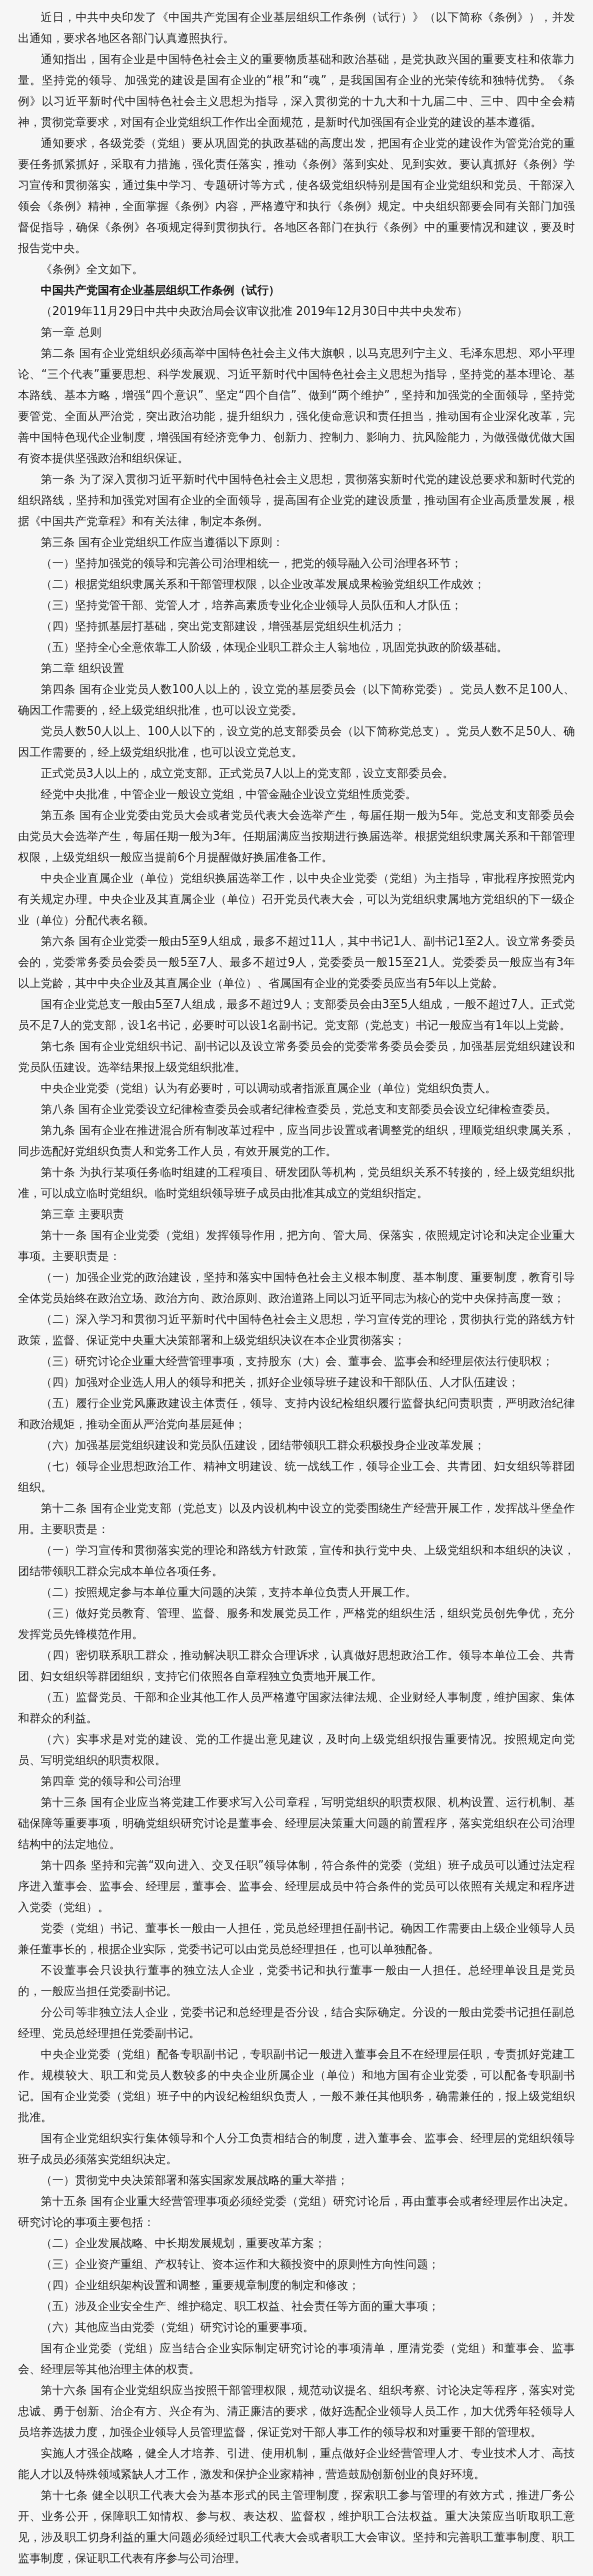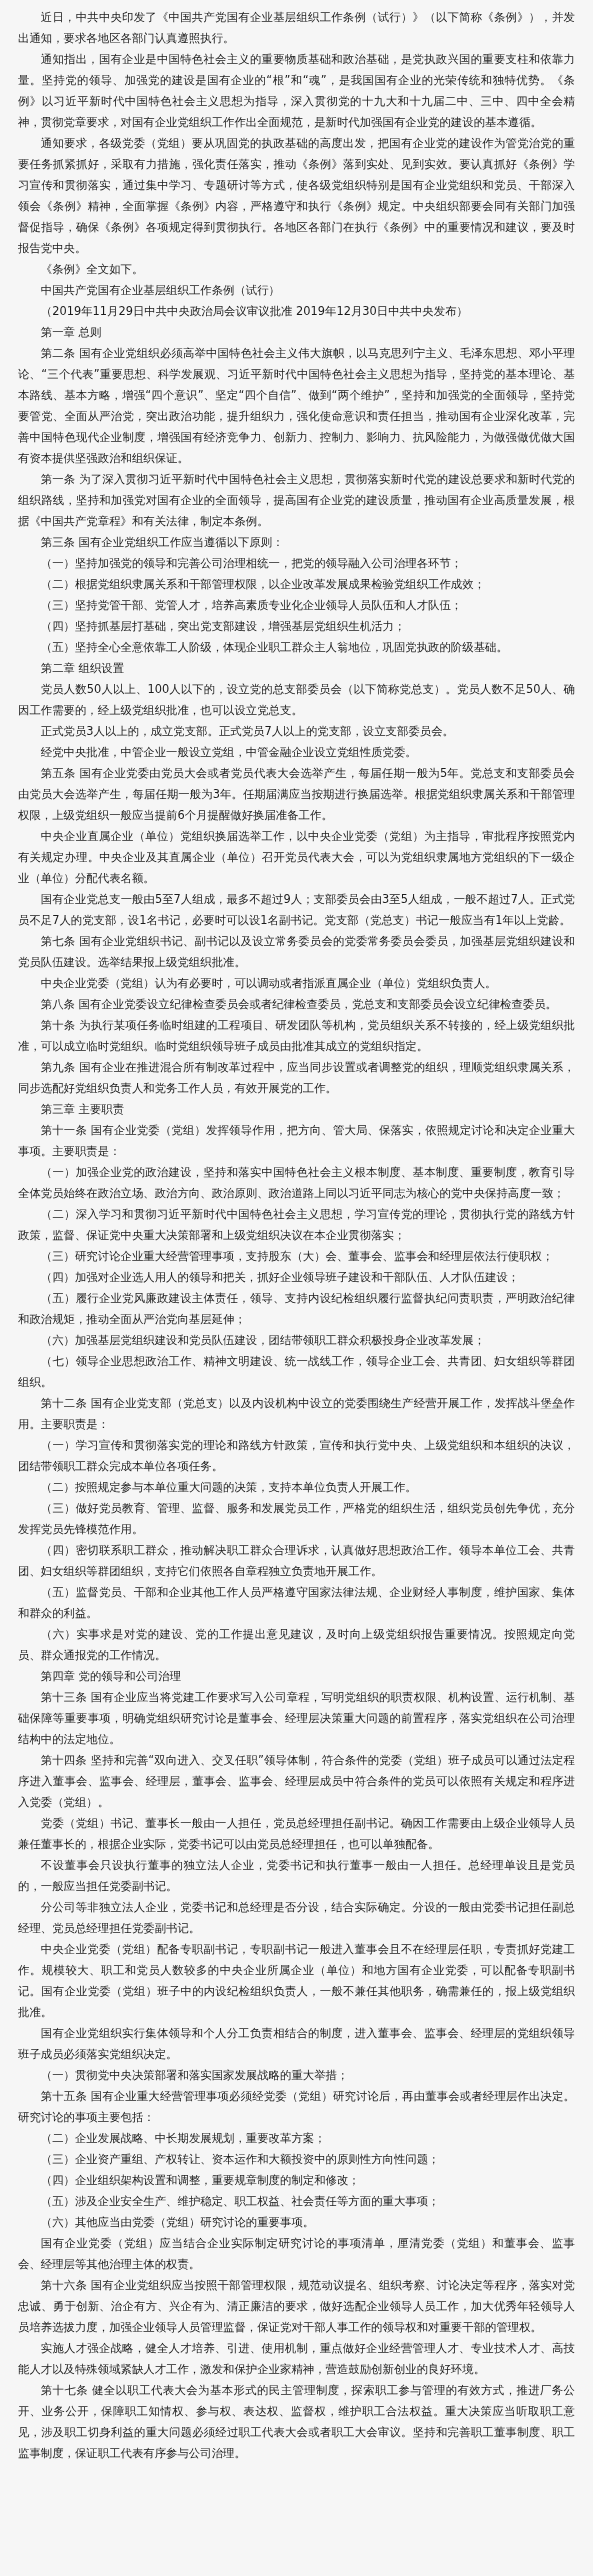--- a/index.html
+++ b/index.html
@@ -16,21 +16,21 @@
     font-size: 11.4px;
     line-height: 21px;
     color: #1b1b1b;
     text-align: justify;
   }
   .para {
     margin: 0;
     text-indent: 2em;
     word-break: break-all;
   }
-  .para.bold { font-weight: 400; }
+  .para.bold { font-weight: 700; }
 </style>
 </head>
 <body style="background: rgb(246, 246, 246);">
 
 <div class="doc" id="doc" style="color: rgb(27, 27, 27);">
     <p class="para">近日，中共中央印发了《中国共产党国有企业基层组织工作条例（试行）》（以下简称《条例》），并发出通知，要求各地区各部门认真遵照执行。</p>
     <p class="para">通知指出，国有企业是中国特色社会主义的重要物质基础和政治基础，是党执政兴国的重要支柱和依靠力量。坚持党的领导、加强党的建设是国有企业的“根”和“魂”，是我国国有企业的光荣传统和独特优势。《条例》以习近平新时代中国特色社会主义思想为指导，深入贯彻党的十九大和十九届二中、三中、四中全会精神，贯彻党章要求，对国有企业党组织工作作出全面规范，是新时代加强国有企业党的建设的基本遵循。</p>
     <p class="para">通知要求，各级党委（党组）要从巩固党的执政基础的高度出发，把国有企业党的建设作为管党治党的重要任务抓紧抓好，采取有力措施，强化责任落实，推动《条例》落到实处、见到实效。要认真抓好《条例》学习宣传和贯彻落实，通过集中学习、专题研讨等方式，使各级党组织特别是国有企业党组织和党员、干部深入领会《条例》精神，全面掌握《条例》内容，严格遵守和执行《条例》规定。中央组织部要会同有关部门加强督促指导，确保《条例》各项规定得到贯彻执行。各地区各部门在执行《条例》中的重要情况和建议，要及时报告党中央。</p>
     <p class="para">《条例》全文如下。</p>
     <p class="para bold">中国共产党国有企业基层组织工作条例（试行）</p>
@@ -38,47 +38,49 @@
     <p class="para">第一章 总则</p>
     <p class="para">第二条 国有企业党组织必须高举中国特色社会主义伟大旗帜，以马克思列宁主义、毛泽东思想、邓小平理论、“三个代表”重要思想、科学发展观、习近平新时代中国特色社会主义思想为指导，坚持党的基本理论、基本路线、基本方略，增强“四个意识”、坚定“四个自信”、做到“两个维护”，坚持和加强党的全面领导，坚持党要管党、全面从严治党，突出政治功能，提升组织力，强化使命意识和责任担当，推动国有企业深化改革，完善中国特色现代企业制度，增强国有经济竞争力、创新力、控制力、影响力、抗风险能力，为做强做优做大国有资本提供坚强政治和组织保证。</p>
     <p class="para">第一条 为了深入贯彻习近平新时代中国特色社会主义思想，贯彻落实新时代党的建设总要求和新时代党的组织路线，坚持和加强党对国有企业的全面领导，提高国有企业党的建设质量，推动国有企业高质量发展，根据《中国共产党章程》和有关法律，制定本条例。</p>
     <p class="para">第三条 国有企业党组织工作应当遵循以下原则：</p>
     <p class="para">（一）坚持加强党的领导和完善公司治理相统一，把党的领导融入公司治理各环节；</p>
     <p class="para">（二）根据党组织隶属关系和干部管理权限，以企业改革发展成果检验党组织工作成效；</p>
     <p class="para">（三）坚持党管干部、党管人才，培养高素质专业化企业领导人员队伍和人才队伍；</p>
     <p class="para">（四）坚持抓基层打基础，突出党支部建设，增强基层党组织生机活力；</p>
     <p class="para">（五）坚持全心全意依靠工人阶级，体现企业职工群众主人翁地位，巩固党执政的阶级基础。</p>
     <p class="para">第二章 组织设置</p>
+    <p class="para">第四条 国有企业党员人数100人以上的，设立党的基层委员会（以下简称党委）。党员人数不足100人、确因工作需要的，经上级党组织批准，也可以设立党委。</p>
     <p class="para">党员人数50人以上、100人以下的，设立党的总支部委员会（以下简称党总支）。党员人数不足50人、确因工作需要的，经上级党组织批准，也可以设立党总支。</p>
     <p class="para">正式党员3人以上的，成立党支部。正式党员7人以上的党支部，设立支部委员会。</p>
     <p class="para">经党中央批准，中管企业一般设立党组，中管金融企业设立党组性质党委。</p>
     <p class="para">第五条 国有企业党委由党员大会或者党员代表大会选举产生，每届任期一般为5年。党总支和支部委员会由党员大会选举产生，每届任期一般为3年。任期届满应当按期进行换届选举。根据党组织隶属关系和干部管理权限，上级党组织一般应当提前6个月提醒做好换届准备工作。</p>
     <p class="para">中央企业直属企业（单位）党组织换届选举工作，以中央企业党委（党组）为主指导，审批程序按照党内有关规定办理。中央企业及其直属企业（单位）召开党员代表大会，可以为党组织隶属地方党组织的下一级企业（单位）分配代表名额。</p>
+    <p class="para">第六条 国有企业党委一般由5至9人组成，最多不超过11人，其中书记1人、副书记1至2人。设立常务委员会的，党委常务委员会委员一般5至7人、最多不超过9人，党委委员一般15至21人。党委委员一般应当有3年以上党龄，其中中央企业及其直属企业（单位）、省属国有企业的党委委员应当有5年以上党龄。</p>
     <p class="para">国有企业党总支一般由5至7人组成，最多不超过9人；支部委员会由3至5人组成，一般不超过7人。正式党员不足7人的党支部，设1名书记，必要时可以设1名副书记。党支部（党总支）书记一般应当有1年以上党龄。</p>
     <p class="para">第七条 国有企业党组织书记、副书记以及设立常务委员会的党委常务委员会委员，加强基层党组织建设和党员队伍建设。选举结果报上级党组织批准。</p>
     <p class="para">中央企业党委（党组）认为有必要时，可以调动或者指派直属企业（单位）党组织负责人。</p>
     <p class="para">第八条 国有企业党委设立纪律检查委员会或者纪律检查委员，党总支和支部委员会设立纪律检查委员。</p>
+    <p class="para">第九条 国有企业在推进混合所有制改革过程中，应当同步设置或者调整党的组织，理顺党组织隶属关系，同步选配好党组织负责人和党务工作人员，有效开展党的工作。</p>
     <p class="para">第十条 为执行某项任务临时组建的工程项目、研发团队等机构，党员组织关系不转接的，经上级党组织批准，可以成立临时党组织。临时党组织领导班子成员由批准其成立的党组织指定。</p>
-    <p class="para">第九条 国有企业在推进混合所有制改革过程中，应当同步设置或者调整党的组织，理顺党组织隶属关系，同步选配好党组织负责人和党务工作人员，有效开展党的工作。</p>
     <p class="para">第三章 主要职责</p>
     <p class="para">第十一条 国有企业党委（党组）发挥领导作用，把方向、管大局、保落实，依照规定讨论和决定企业重大事项。主要职责是：</p>
     <p class="para">（一）加强企业党的政治建设，坚持和落实中国特色社会主义根本制度、基本制度、重要制度，教育引导全体党员始终在政治立场、政治方向、政治原则、政治道路上同以习近平同志为核心的党中央保持高度一致；</p>
     <p class="para">（二）深入学习和贯彻习近平新时代中国特色社会主义思想，学习宣传党的理论，贯彻执行党的路线方针政策，监督、保证党中央重大决策部署和上级党组织决议在本企业贯彻落实；</p>
     <p class="para">（三）研究讨论企业重大经营管理事项，支持股东（大）会、董事会、监事会和经理层依法行使职权；</p>
     <p class="para">（四）加强对企业选人用人的领导和把关，抓好企业领导班子建设和干部队伍、人才队伍建设；</p>
     <p class="para">（五）履行企业党风廉政建设主体责任，领导、支持内设纪检组织履行监督执纪问责职责，严明政治纪律和政治规矩，推动全面从严治党向基层延伸；</p>
     <p class="para">（六）加强基层党组织建设和党员队伍建设，团结带领职工群众积极投身企业改革发展；</p>
     <p class="para">（七）领导企业思想政治工作、精神文明建设、统一战线工作，领导企业工会、共青团、妇女组织等群团组织。</p>
     <p class="para">第十二条 国有企业党支部（党总支）以及内设机构中设立的党委围绕生产经营开展工作，发挥战斗堡垒作用。主要职责是：</p>
     <p class="para">（一）学习宣传和贯彻落实党的理论和路线方针政策，宣传和执行党中央、上级党组织和本组织的决议，团结带领职工群众完成本单位各项任务。</p>
     <p class="para">（二）按照规定参与本单位重大问题的决策，支持本单位负责人开展工作。</p>
     <p class="para">（三）做好党员教育、管理、监督、服务和发展党员工作，严格党的组织生活，组织党员创先争优，充分发挥党员先锋模范作用。</p>
     <p class="para">（四）密切联系职工群众，推动解决职工群众合理诉求，认真做好思想政治工作。领导本单位工会、共青团、妇女组织等群团组织，支持它们依照各自章程独立负责地开展工作。</p>
     <p class="para">（五）监督党员、干部和企业其他工作人员严格遵守国家法律法规、企业财经人事制度，维护国家、集体和群众的利益。</p>
-    <p class="para">（六）实事求是对党的建设、党的工作提出意见建议，及时向上级党组织报告重要情况。按照规定向党员、群众通报党的工作情况。</p>
+    <p class="para">（六）实事求是对党的建设、党的工作提出意见建议，及时向上级党组织报告重要情况。按照规定向党员、写明党组织的职责权限。</p>
     <p class="para">第四章 党的领导和公司治理</p>
     <p class="para">第十三条 国有企业应当将党建工作要求写入公司章程，写明党组织的职责权限、机构设置、运行机制、基础保障等重要事项，明确党组织研究讨论是董事会、经理层决策重大问题的前置程序，落实党组织在公司治理结构中的法定地位。</p>
     <p class="para">第十四条 坚持和完善“双向进入、交叉任职”领导体制，符合条件的党委（党组）班子成员可以通过法定程序进入董事会、监事会、经理层，董事会、监事会、经理层成员中符合条件的党员可以依照有关规定和程序进入党委（党组）。</p>
     <p class="para">党委（党组）书记、董事长一般由一人担任，党员总经理担任副书记。确因工作需要由上级企业领导人员兼任董事长的，根据企业实际，党委书记可以由党员总经理担任，也可以单独配备。</p>
     <p class="para">不设董事会只设执行董事的独立法人企业，党委书记和执行董事一般由一人担任。总经理单设且是党员的，一般应当担任党委副书记。</p>
     <p class="para">分公司等非独立法人企业，党委书记和总经理是否分设，结合实际确定。分设的一般由党委书记担任副总经理、党员总经理担任党委副书记。</p>
     <p class="para">中央企业党委（党组）配备专职副书记，专职副书记一般进入董事会且不在经理层任职，专责抓好党建工作。规模较大、职工和党员人数较多的中央企业所属企业（单位）和地方国有企业党委，可以配备专职副书记。国有企业党委（党组）班子中的内设纪检组织负责人，一般不兼任其他职务，确需兼任的，报上级党组织批准。</p>
     <p class="para">国有企业党组织实行集体领导和个人分工负责相结合的制度，进入董事会、监事会、经理层的党组织领导班子成员必须落实党组织决定。</p>
     <p class="para">（一）贯彻党中央决策部署和落实国家发展战略的重大举措；</p>
     <p class="para">第十五条 国有企业重大经营管理事项必须经党委（党组）研究讨论后，再由董事会或者经理层作出决定。研究讨论的事项主要包括：</p>

